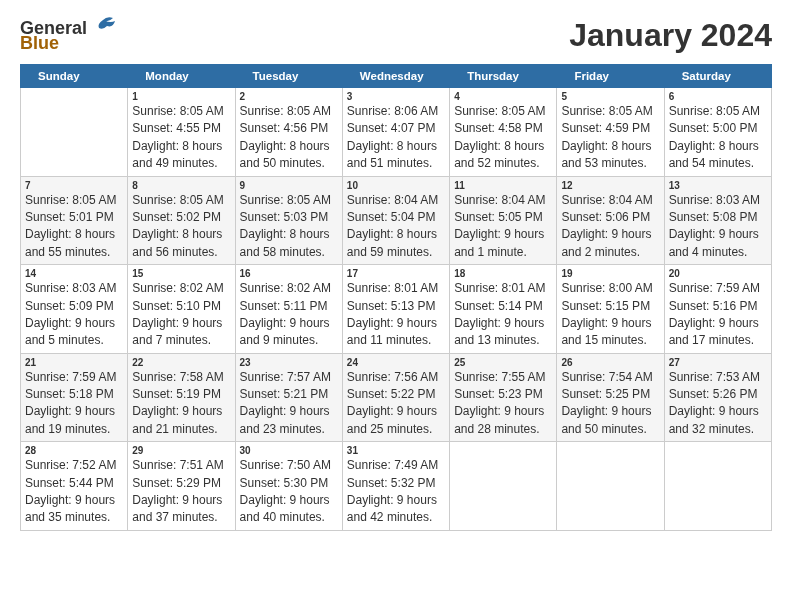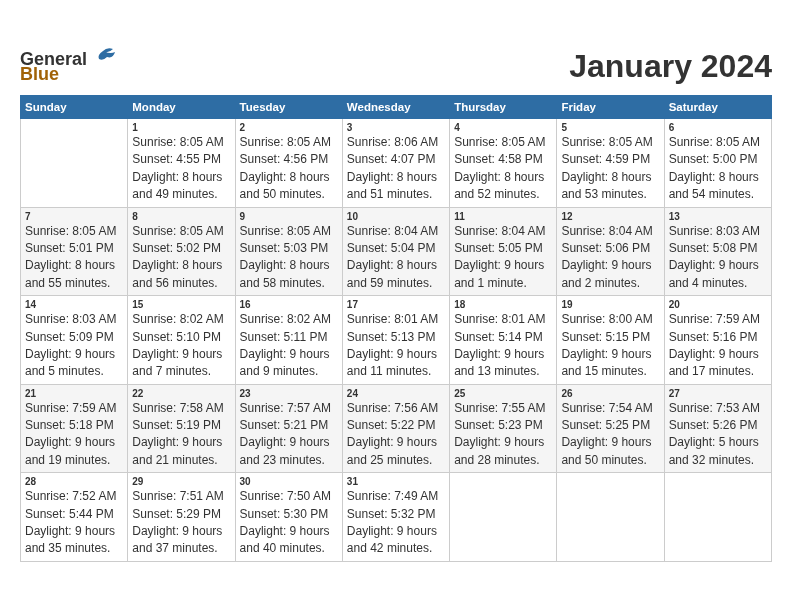--- a/index.html
+++ b/index.html
@@ -8,21 +8,20 @@
       background: #fff;
       width: 792px;
       height: 612px;
       overflow: hidden;
     }
     .page {
       width: 792px;
       height: 496px;
       padding: 18px 20px 12px 20px;
       background: #fff;
-      margin-top: 31px;
     }
     .header {
       display: flex;
       align-items: flex-start;
       justify-content: space-between;
       margin-bottom: 10px;
     }
     .logo {
       display: flex;
       align-items: center;
@@ -53,21 +52,21 @@
     .calendar-table {
       width: 100%;
       border-collapse: collapse;
       table-layout: fixed;
     }
     .calendar-table th {
       background: #2e6da4;
       color: #fff;
       font-size: 11.5px;
       font-weight: bold;
-      padding: 5px 4px;
+      padding: 5px 17px;
       text-align: left;
       border: 1px solid #2e6da4;
     }
     .calendar-table td {
       border: 1px solid #ccc;
       vertical-align: top;
       padding: 3px 4px 3px 4px;
       font-size: 9.2px;
       color: #333;
       height: 78px;
@@ -338,21 +337,21 @@
             <span>Sunrise: 7:54 AM</span><br>
             <span>Sunset: 5:25 PM</span><br>
             <span>Daylight: 9 hours and 50 minutes.</span>
           </div>
         </td>
           <td>
           <span class="day-number">27</span>
           <div class="day-info">
             <span>Sunrise: 7:53 AM</span><br>
             <span>Sunset: 5:26 PM</span><br>
-            <span>Daylight: 5 hours and 32 minutes.</span>
+            <span>Daylight: 9 hours and 32 minutes.</span>
           </div>
         </td>
         </tr>
         <tr>
           <td>
           <span class="day-number">28</span>
           <div class="day-info">
             <span>Sunrise: 7:52 AM</span><br>
             <span>Sunset: 5:44 PM</span><br>
             <span>Daylight: 9 hours and 35 minutes.</span>

